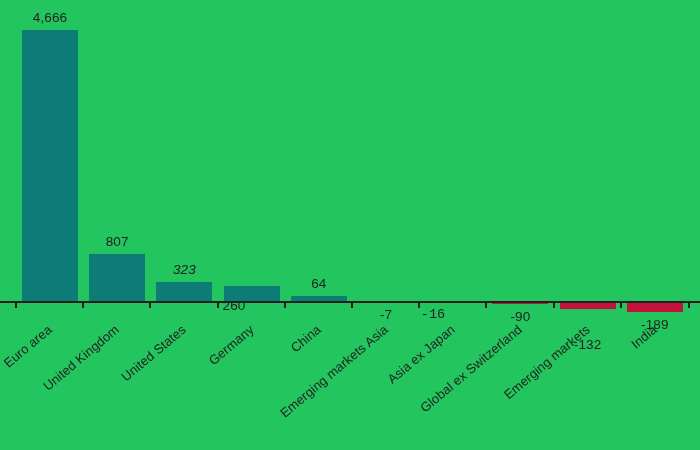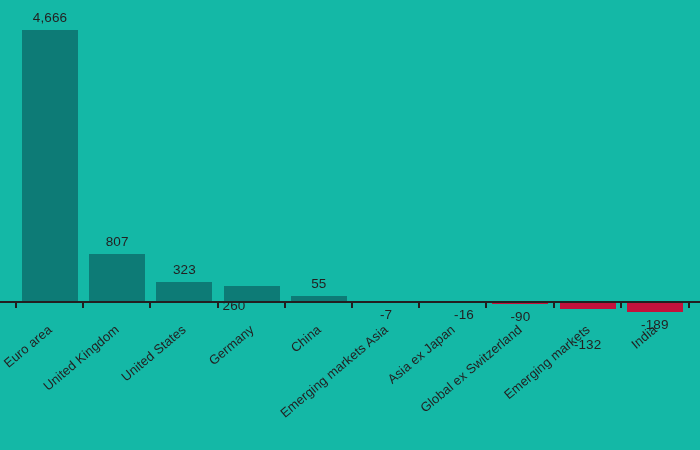--- a/index.html
+++ b/index.html
@@ -12,21 +12,21 @@
     width: 700px;
     height: 450px;
     overflow: hidden;
     font-family: "Liberation Sans", sans-serif;
     -webkit-font-smoothing: antialiased;
   }
   #chart-root {
     position: relative;
     width: 700px;
     height: 450px;
-    background: #14b8a6;
+    background: #22c55e;
   }
 
   
   .plot {
     position: absolute;
     left: 0;
     top: 0;
     width: 700px;
     height: 450px;
   }
@@ -90,25 +90,25 @@
         <div class="bar neg" title="Emerging markets Asia: -7" style="left: 358px; width: 56px; height: 1.2px; top: 301px; background: rgb(196, 18, 60);"></div>
         <div class="bar neg" title="Asia ex Japan: -16" style="left: 425.2px; width: 56px; height: 1.2px; top: 301px; background: rgb(196, 18, 60);"></div>
         <div class="bar neg" title="Global ex Switzerland: -50" style="left: 492.4px; width: 56px; height: 2.90399px; top: 301px; background: rgb(196, 18, 60);"></div>
         <div class="bar neg" title="Emerging markets: -132" style="left: 559.6px; width: 56px; height: 7.66652px; top: 301px; background: rgb(196, 18, 60);"></div>
         <div class="bar neg" title="India: -189" style="left: 626.8px; width: 56px; height: 10.9771px; top: 301px; background: rgb(196, 18, 60);"></div>
       </div>
 
     <div class="value-labels">
         <div class="value-label" style="left: -10px; width: 120px; top: 10px;">4,666</div>
         <div class="value-label" style="left: 57.2px; width: 120px; top: 234.13px;">807</div>
-        <div class="value-label" style="left: 124.4px; width: 120px; top: 262.24px;">323</div>
+        <div class="value-label" style="left: 124.4px; width: 120px; top: 262.24px; font-style: italic;">323</div>
         <div class="value-label" style="left: 174px; width: 120px; top: 265.899px; margin-top: 32px;">260</div>
-        <div class="value-label" style="left: 258.8px; width: 120px; top: 275.831px;">55</div>
+        <div class="value-label" style="left: 258.8px; width: 120px; top: 275.831px;">64</div>
         <div class="value-label" style="left: 326px; width: 120px; top: 307.2px;">-7</div>
-        <div class="value-label" style="left: 404px; width: 120px; top: 307.2px;">-16</div>
+        <div class="value-label" style="left: 373px; width: 120px; top: 307.2px; font-family: Liberation Mono, monospace;">-16</div>
         <div class="value-label" style="left: 460.4px; width: 120px; top: 308.904px;">-90</div>
         <div class="value-label" style="left: 527.6px; width: 120px; top: 313.667px; margin-top: 23px;">-132</div>
         <div class="value-label" style="left: 594.8px; width: 120px; top: 316.977px;">-189</div>
       </div>
 
     <div class="axis-line" style="top:301px;"></div>
 
     <div class="ticks">
         <div class="tick" style="left: 15px; top: 301px;"></div>
         <div class="tick" style="left: 82.2px; top: 301px;"></div>

